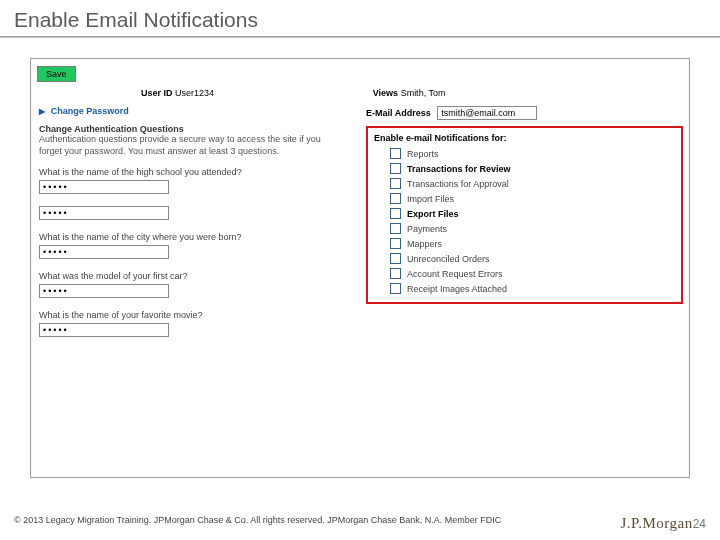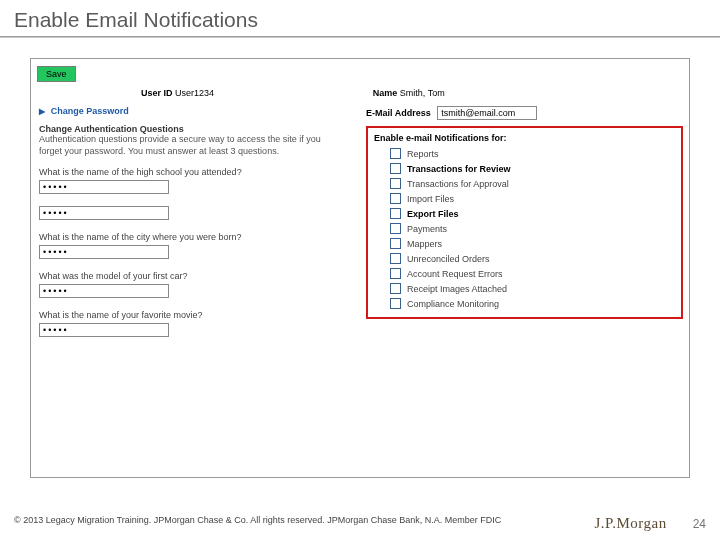--- a/index.html
+++ b/index.html
@@ -92,21 +92,21 @@
   }
   .notif-list li input:checked { background:#bcd; }
   .notif-list li.bold span { font-weight: 700; color:#000; }
 
   .footer {
     position: absolute; bottom: 8px; left: 14px; right: 14px;
     display: flex; justify-content: space-between;
     font-size: 9px; color:#444;
   }
   .logo { font-family: "Times New Roman", serif; font-size: 15px; letter-spacing: .5px; color:#5b4b33; }
-  .pagenum { font-size: 12px; color:#777; margin-left: 26px; }
+  .pagenum { font-size: 12px; color:#777; margin-left: 0; }
   .right-foot { display:flex; align-items:center; }
 </style>
 </head>
 <body>
 
 <div class="title-bar">
   <h1>Enable Email Notifications</h1>
 </div>
 <div class="title-underline"></div>
 
@@ -116,21 +116,21 @@
   <div class="toolbar">
     <button class="save-btn">Save</button>
   </div>
 
   <div class="userline">
     <div class="userid">
       <span class="lbl">User ID</span>
       <span>User1234</span>
     </div>
     <div class="username">
-      <span class="lbl">Name</span>
+      <span class="lbl">Views</span>
       <span>Smith, Tom</span>
     </div>
   </div>
 
   <div class="columns">
     <div class="left">
       <div class="link-row">
         <span class="tri">▶</span>
         <span>Change Password</span>
       </div>
@@ -189,24 +189,20 @@
               <span>Unreconciled Orders</span>
             </li>
             <li>
               <input type="checkbox" style="">
               <span>Account Request Errors</span>
             </li>
             <li>
               <input type="checkbox" style="">
               <span>Receipt Images Attached</span>
             </li>
-            <li>
-              <input type="checkbox" style="">
-              <span>Compliance Monitoring</span>
-            </li>
           </ul>
       </div>
     </div>
   </div>
 
 </div>
 
 <div class="footer">
   <span>© 2013 Legacy Migration Training. JPMorgan Chase &amp; Co. All rights reserved. JPMorgan Chase Bank, N.A. Member FDIC</span>
   <span class="right-foot">

